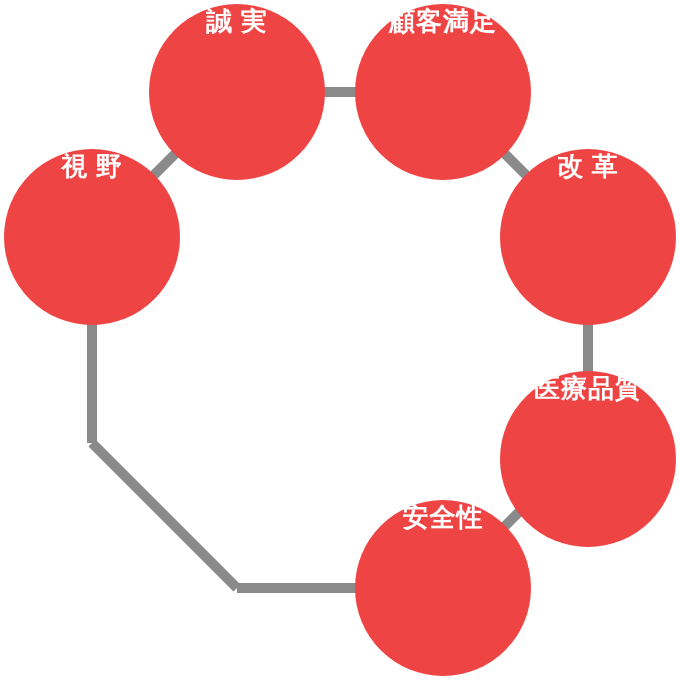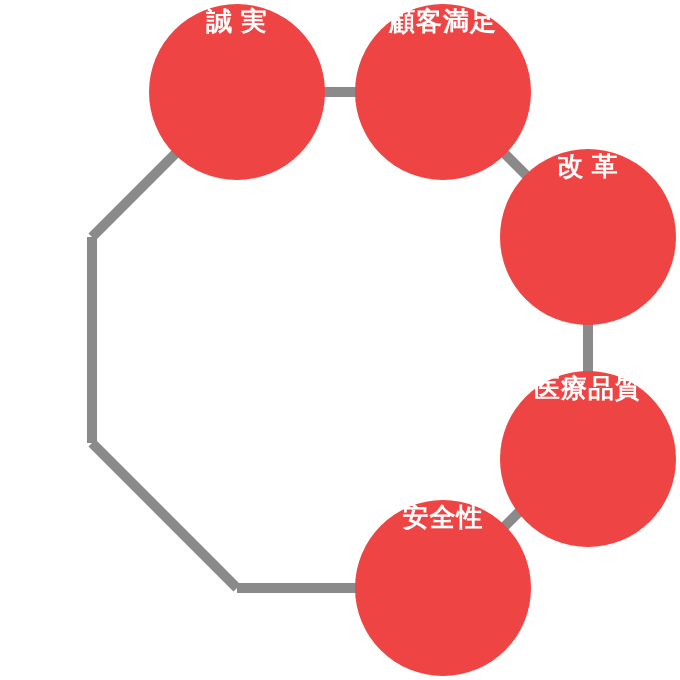--- a/index.html
+++ b/index.html
@@ -83,14 +83,17 @@
   <div class="node n3">
     <span class="node-label">医療品質</span>
   </div>
 
   <div class="node n4">
     <span class="node-label">安全性</span>
   </div>
 
 
 
+  <div class="node n7">
+    <span class="node-label">視 野</span>
+  </div>
 
 </div>
 
 </body></html>

